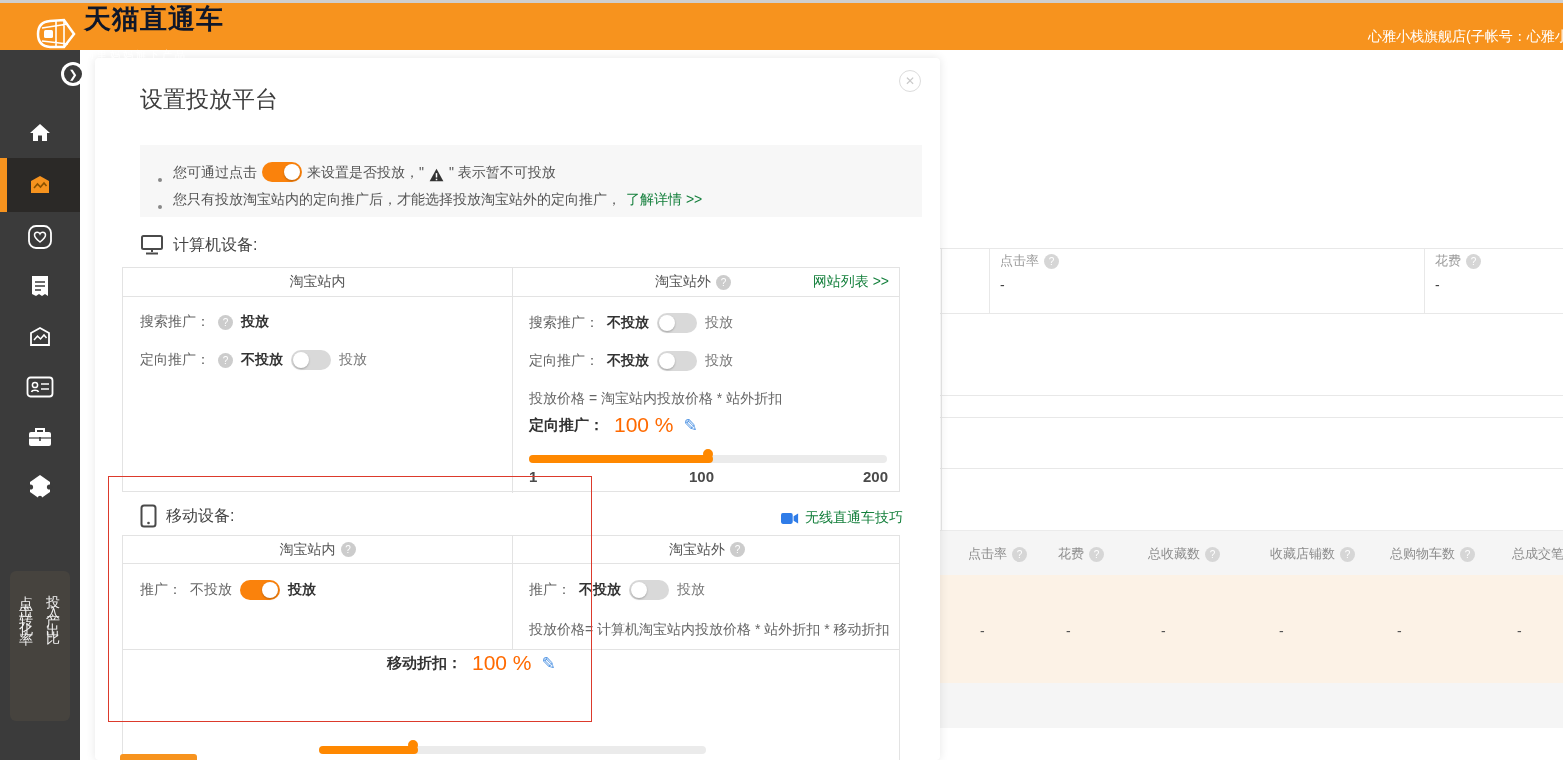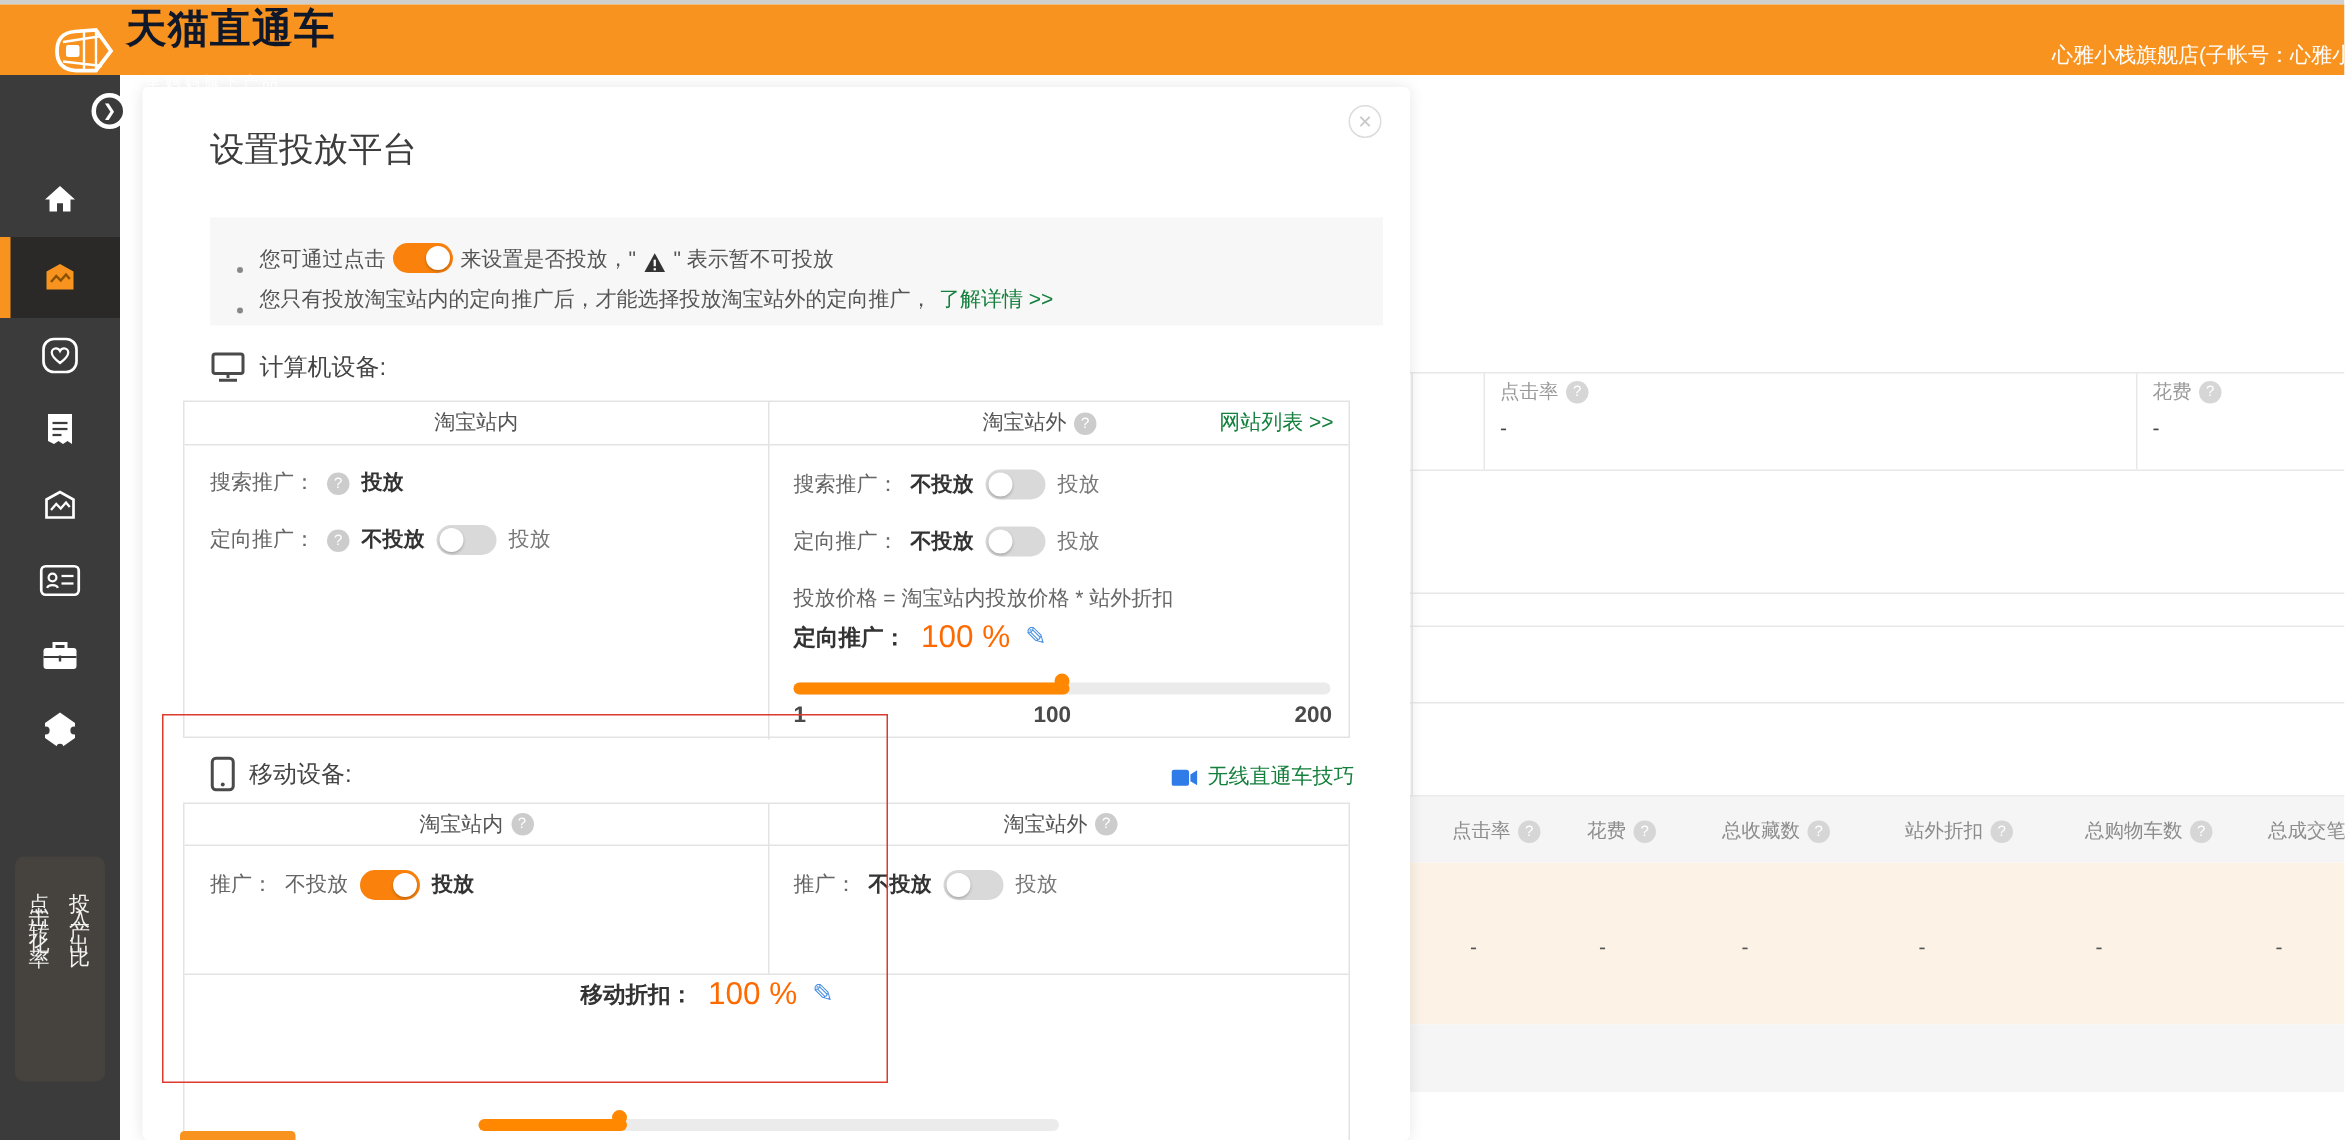--- a/index.html
+++ b/index.html
@@ -135,21 +135,21 @@
       </span>
       <span class="bg-th" style="left:118px">
         <span>花费</span>
         <span class="qicon light">?</span>
       </span>
       <span class="bg-th" style="left:208px">
         <span>总收藏数</span>
         <span class="qicon light">?</span>
       </span>
       <span class="bg-th" style="left:330px">
-        <span>站外折扣</span>
+        <span>收藏店铺数</span>
         <span class="qicon light">?</span>
       </span>
       <span class="bg-th" style="left:450px">
         <span>总购物车数</span>
         <span class="qicon light">?</span>
       </span>
       <span class="bg-th" style="left:572px">
         <span>总成交笔</span>
       </span>
     </div>
@@ -416,20 +416,23 @@
       </div>
 
       <div class="prow" style="left:406px; top:44px">
         <span>推广：</span>
         <span class="bold-val">不投放</span>
         <span class="toggle off">
             <span class="knob"></span>
           </span>
         <span class="muted">投放</span>
       </div>
+      <div class="prow" style="left:406px; top:85px">
+        <span>投放价格= 计算机淘宝站内投放价格 * 站外折扣 * 移动折扣</span>
+      </div>
 
       <div class="abs" style="left:0; top:113px; width:776px; height:1px; background:#e3e3e3"></div>
       <div class="discount-row" style="left:264px; top:115px">
         <span class="discount-label">移动折扣：</span>
         <span class="discount-value">100 %</span>
         <span class="pencil">✎</span>
       </div>
       <div class="slider" style="left:196px; top:210px; width:387px">
         <span class="slider-fill" style="width:99px"></span>
         <span class="slider-handle" style="left:89px"></span>

